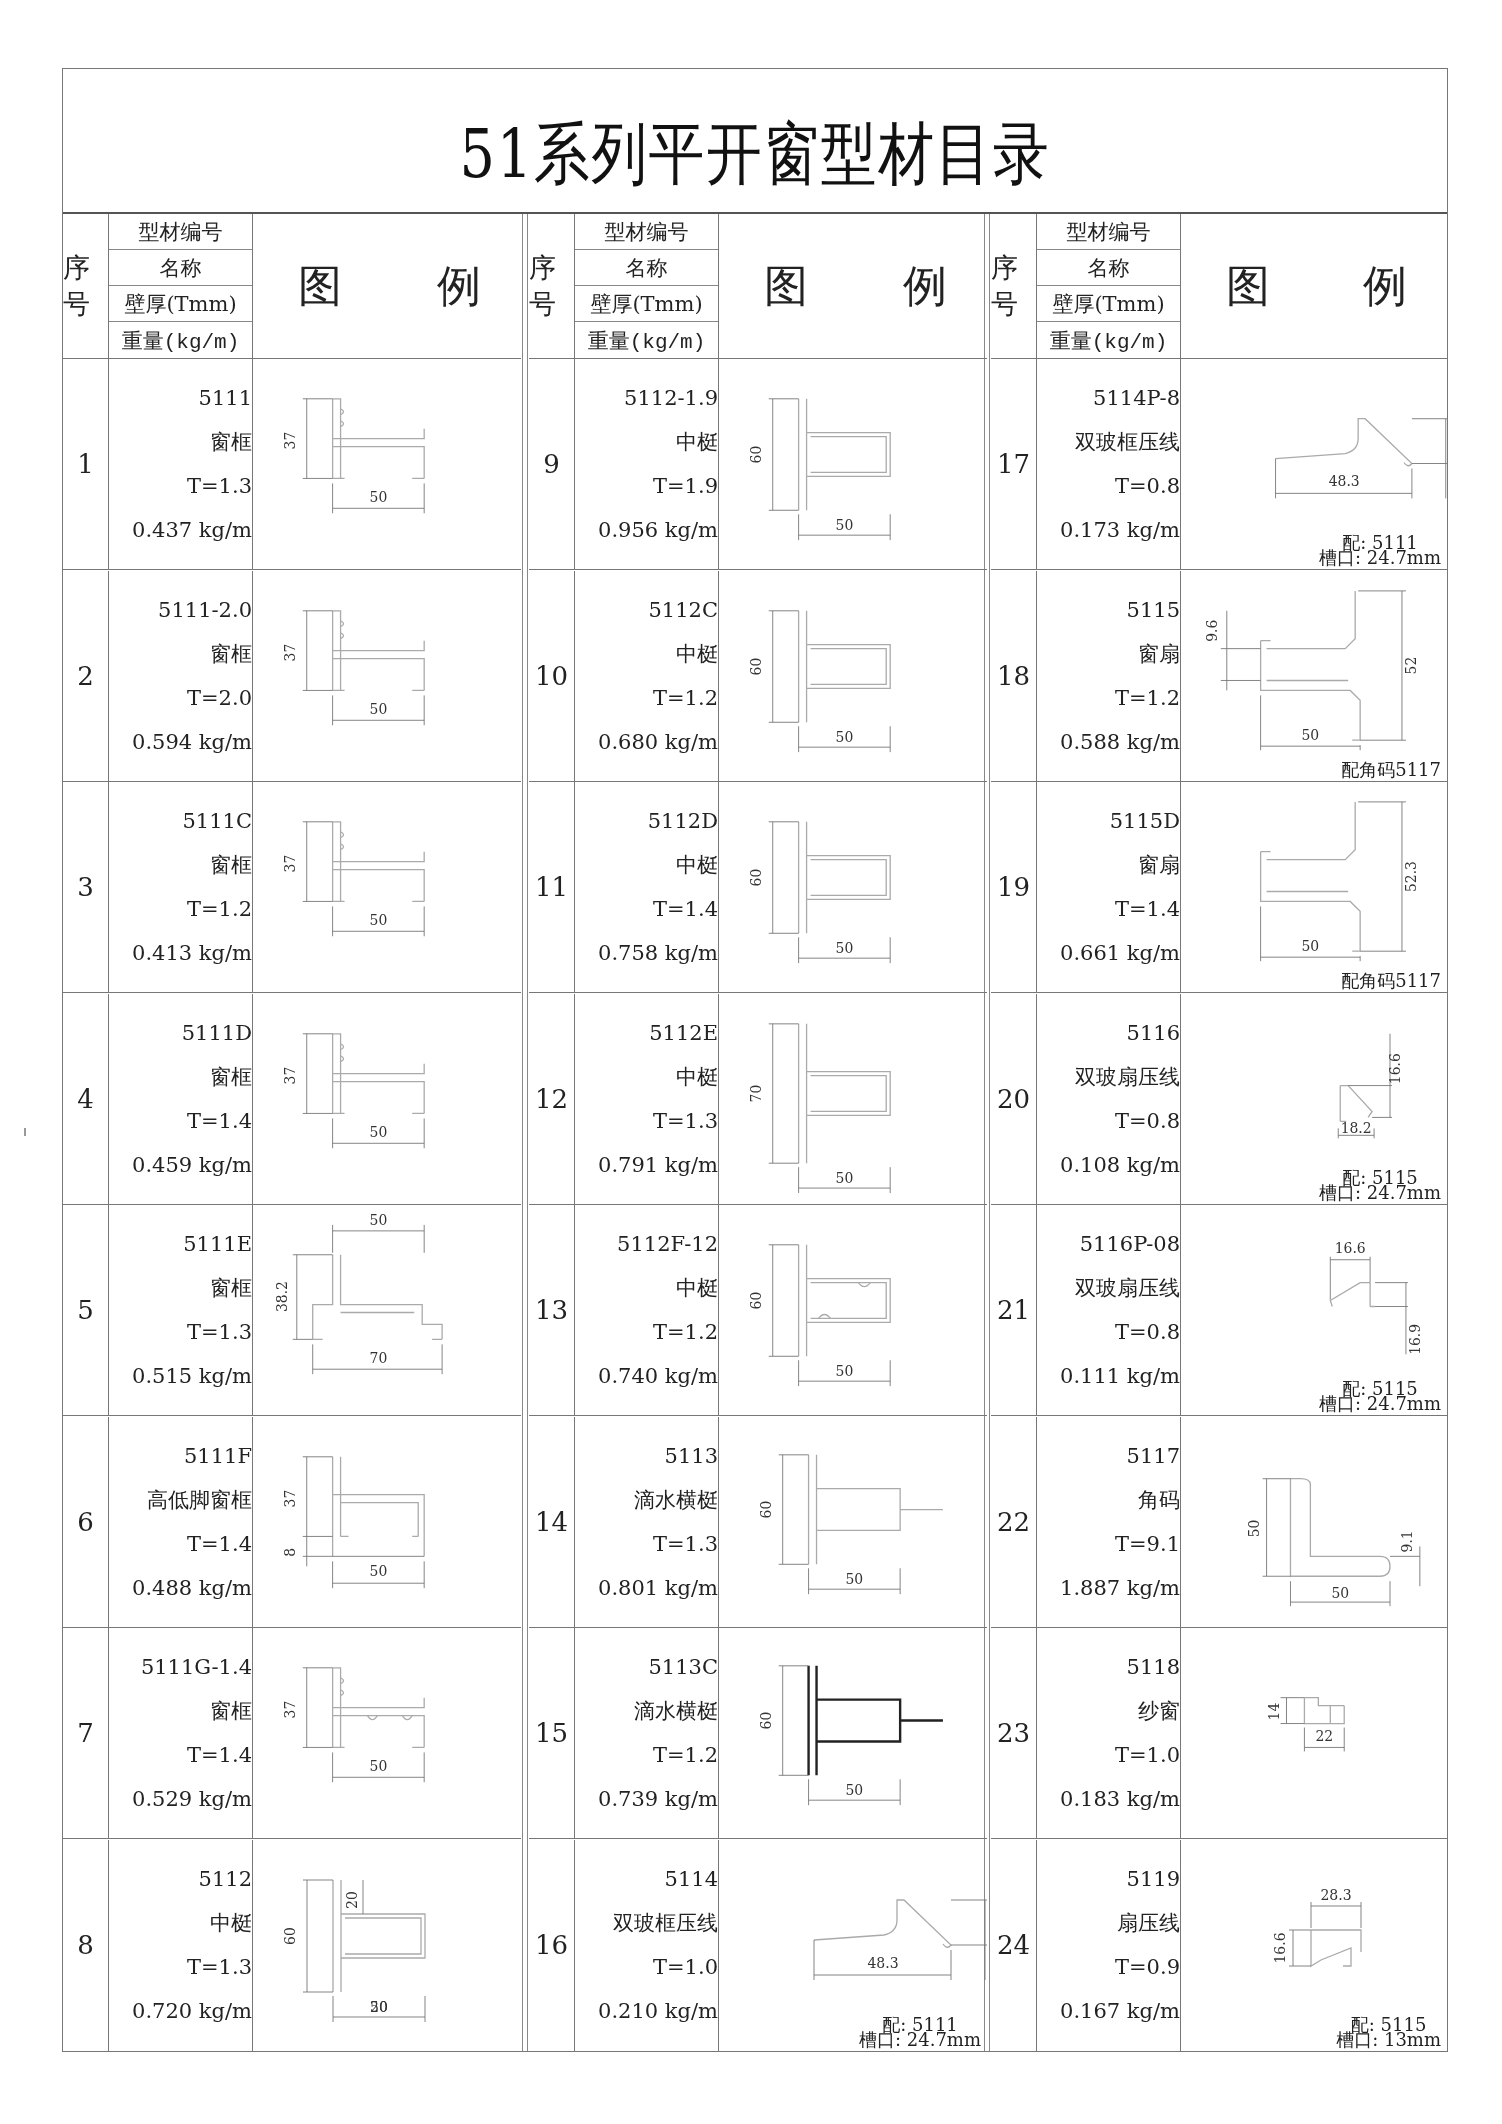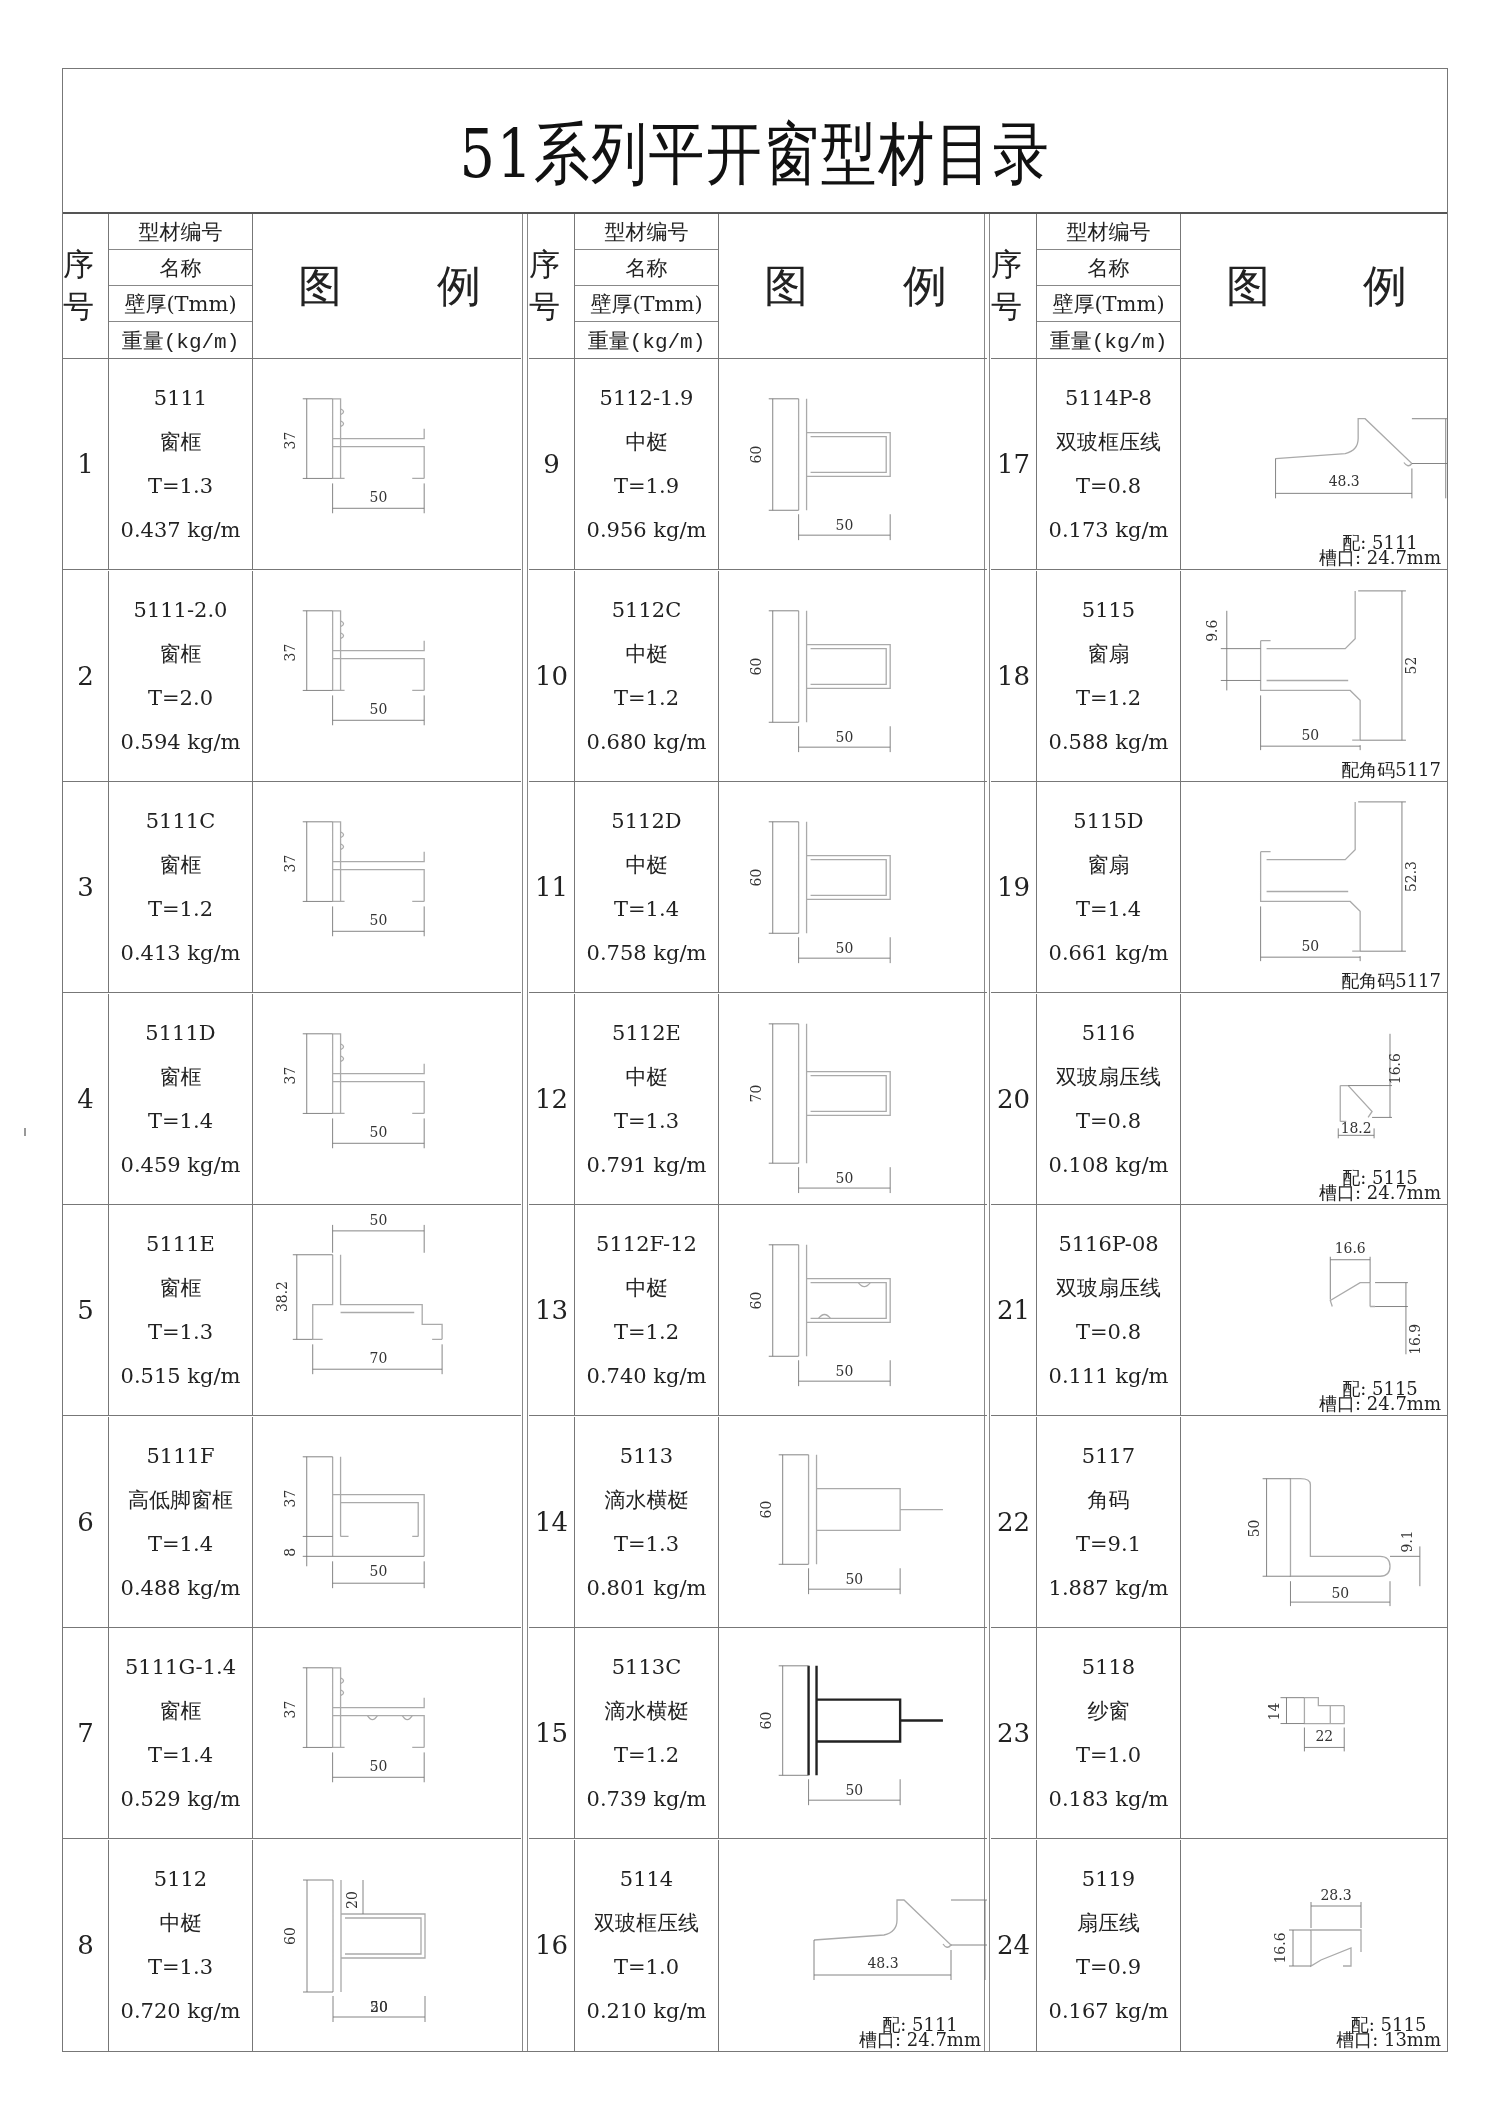--- a/index.html
+++ b/index.html
@@ -15,37 +15,37 @@
   .panel { position: absolute; top: 145px; height: 1837px; box-sizing: border-box; }
   #panel-0 { left: 0; width: 458px; }
   #panel-1 { left: 466px; width: 458px; }
   #panel-2 { left: 928px; width: 456px; }
   .divider-double { position: absolute; top: 145px; width: 6px; height: 1837px;
                     border-left: 1px solid #888; border-right: 1px solid #888; box-sizing: border-box; }
   .hdr { position: absolute; left: 0; top: 0; width: 100%; height: 145px;
          border-bottom: 1.5px solid #777; box-sizing: border-box; }
   .hdr .seq { position: absolute; left: 0; top: 0; width: 46px; height: 100%;
               display: flex; align-items: center; justify-content: center;
-              font-size: 31px; border-right: 1.5px solid #777; box-sizing: border-box; }
+              font-size: 27px; border-right: 1.5px solid #777; box-sizing: border-box; }
   .hdr .fields { position: absolute; left: 46px; top: 0; width: 144px; height: 100%;
                  border-right: 1.5px solid #777; box-sizing: border-box; }
   .hdr .fields div { height: 36px; border-bottom: 1px solid #888; box-sizing: border-box;
                      display: flex; align-items: center; justify-content: center; font-size: 21px; }
   .hdr .fields div:last-child { border-bottom: none; height: 37px; font-family: Liberation Mono, monospace; }
   .hdr .legend { position: absolute; left: 190px; right: 0; top: 0; height: 100%;
                  display: flex; align-items: center; justify-content: space-between;
                  padding: 0 40px 0 45px; box-sizing: border-box; font-size: 44px; }
   .row { position: absolute; left: 0; width: 100%; height: 211px;
          border-bottom: 1.5px solid #777; box-sizing: border-box; }
   .row .num { position: absolute; left: 0; top: 0; width: 46px; height: 100%;
               display: flex; align-items: center; justify-content: center; font-size: 26px;
               border-right: 1.5px solid #777; box-sizing: border-box; }
   .row .info { position: absolute; left: 46px; top: 0; width: 144px; height: 100%;
                border-right: 1.5px solid #777; box-sizing: border-box;
-               display: flex; flex-direction: column; align-items: center; justify-content: center;
+               display: flex; flex-direction: column; align-items: flex-end; justify-content: center;
                font-size: 21px; line-height: 36px; gap: 8px; }
   .row .info .code { font-size: 21px; }
   .row .fig { position: absolute; left: 190px; right: 0; top: 0; height: 100%; }
   .row .fig svg { position: absolute; left: 0; top: 0; width: 100%; height: 100%; }
   .note { position: absolute; right: 6px; bottom: 4px; text-align: center;
           font-size: 18px; line-height: 15px; color: #222; }
   .note div { white-space: nowrap; }
   .dim { font-size: 14px; font-family: "DejaVu Serif", serif; fill: #333; }
   .prof { fill: none; stroke: #aaa; stroke-width: 1.3; }
   .dl { stroke: #777; stroke-width: 0.9; fill: none; }

